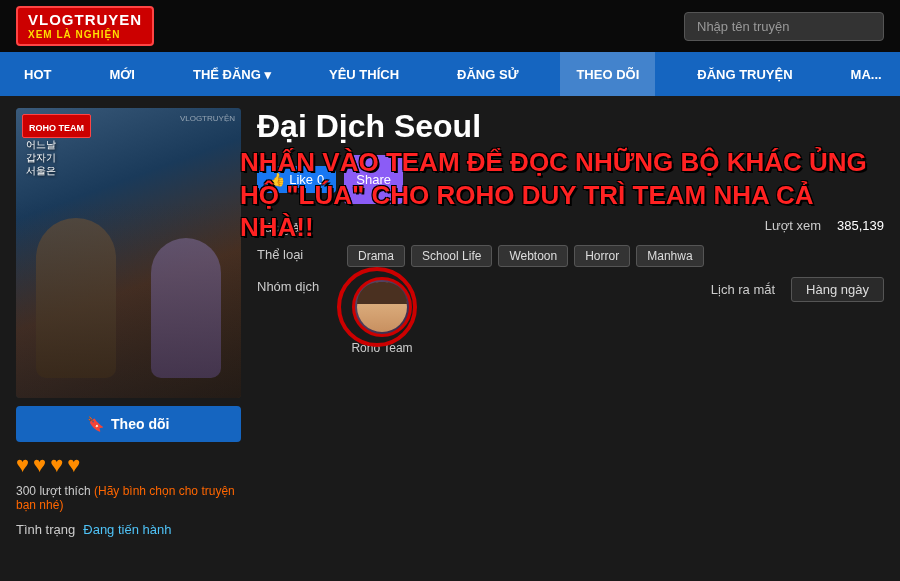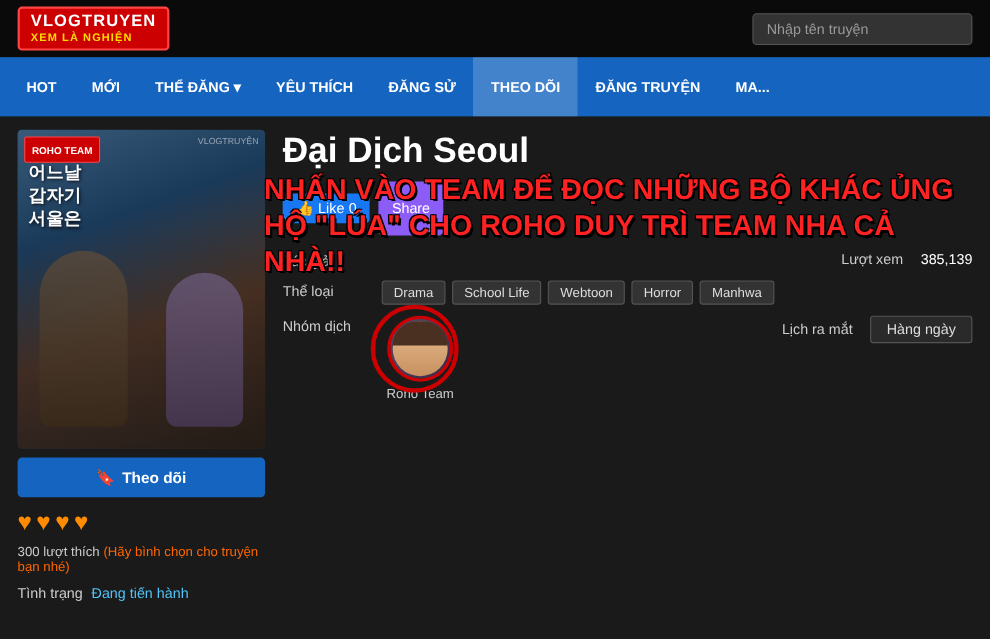--- a/index.html
+++ b/index.html
@@ -52,22 +52,23 @@
       font-size: 13px;
       width: 200px;
     }
     .header-search input::placeholder { color: #999; }
 
     
     .nav {
       background: #1565c0;
       display: flex;
       align-items: center;
-      height: 54px;
+      height: 44px;
       padding: 0 8px;
+      gap: 26px;
     }
     .nav-item {
       color: #fff;
       font-size: 13px;
       font-weight: bold;
       padding: 0 16px;
       cursor: pointer;
       height: 100%;
       display: flex;
       align-items: center;
@@ -124,22 +125,22 @@
       top: 6px;
       right: 6px;
       font-size: 8px;
       color: rgba(255,255,255,0.5);
     }
     .cover-title-text {
       position: absolute;
       top: 30px;
       left: 10px;
       color: #fff;
-      font-size: 16px;
-      font-weight: 700;
+      font-size: 10px;
+      font-weight: 400;
       line-height: 1.3;
       text-shadow: 1px 1px 3px rgba(0,0,0,0.8);
     }
     .cover-characters {
       position: absolute;
       bottom: 0;
       left: 0;
       right: 0;
       height: 200px;
       background: linear-gradient(to bottom, transparent 0%, rgba(20,30,50,0.3) 100%);

